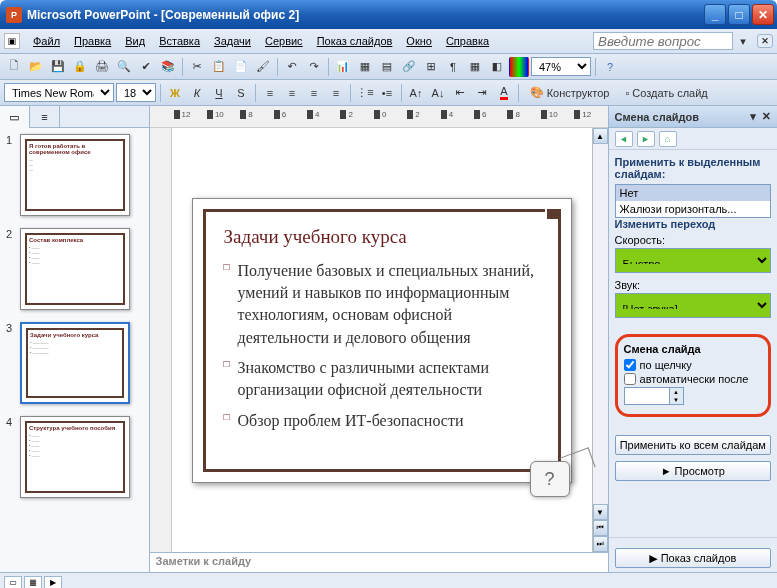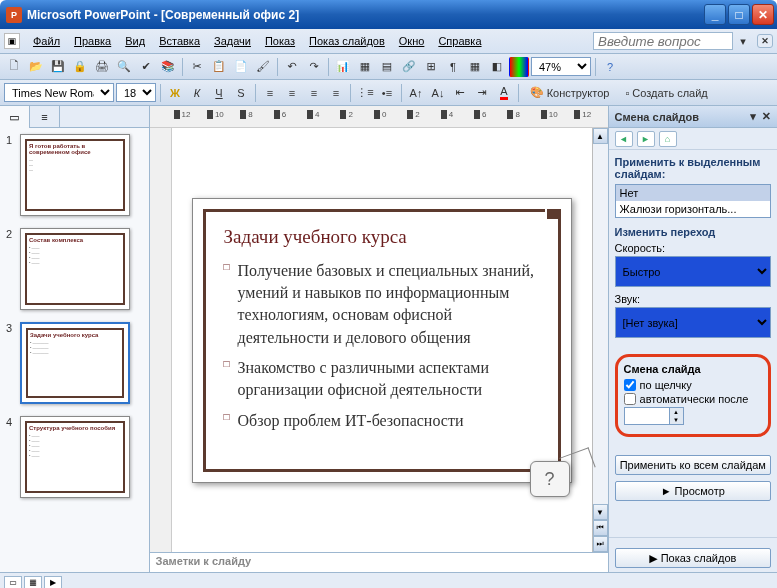--- a/index.html
+++ b/index.html
@@ -65,25 +65,25 @@
 
 .notes { height: 20px; background: #fff; border-top: 1px solid #9db7d0; padding: 2px 6px; color: #888; font-size: 11px; font-weight: bold; }
 
 
 .taskpane { width: 170px; background: #e5ecf6; border-left: 1px solid #9db7d0; display: flex; flex-direction: column; font-size: 11px; }
 .taskpane-header { height: 22px; background: linear-gradient(180deg,#d7e3f3,#b5cce7); border-bottom: 1px solid #9db7d0; display: flex; align-items: center; padding: 0 6px; font-weight: bold; color: #333; }
 .tp-nav { height: 22px; display: flex; align-items: center; gap: 4px; padding: 0 6px; border-bottom: 1px solid #c3d1e2; }
 .tp-nav-btn { width: 18px; height: 16px; border: 1px solid #9db7d0; background: #fff; border-radius: 2px; display: flex; align-items: center; justify-content: center; font-size: 9px; color: #3a6; cursor:pointer; }
 .tp-body { flex: 1; padding: 6px; overflow-y: auto; }
 .tp-label { font-weight: bold; color: #1f3f6f; margin-bottom: 4px; }
-.tp-listbox { background: #fff; border: 1px solid #7b9ec6; margin-bottom: 8px; }
+.tp-listbox { background: #fff; border: 1px solid #7b9ec6; }
 .tp-listbox .opt { padding: 2px 4px; }
 .tp-listbox .opt.sel { background: #c2d1e9; }
 .tp-field-label { color: #000; margin: 2px 0; }
-.tp-select { width: 100%; height: 31px; background:#1d4ed8; border:1px solid #7b9ec6; font-size:11px; padding:8px 3px; margin-bottom:4px; }
+.tp-select { width: 100%; height: 25px; background:#84cc16; border:1px solid #7b9ec6; font-size:11px; padding:8px 3px; margin-bottom:4px; }
 .tp-check { display: flex; align-items: center; gap: 4px; margin: 2px 0; }
 .tp-check input { width: 12px; height: 12px; }
 .highlight-box { border: 3px solid #e23a1a; border-radius: 14px; padding: 6px 6px 8px; margin: 12px 0; }
 .tp-btn { width: 100%; height: 20px; background: linear-gradient(180deg,#fff,#e0e8f2); border: 1px solid #7b9ec6; border-radius: 2px; margin-top: 6px; font-size: 11px; cursor:pointer; }
 .tp-btn.wide { text-align: center; }
 .tp-bottom { padding: 4px 6px; border-top: 1px solid #c3d1e2; }
 .tp-spin { width: 60px; height: 18px; background:#fff; border:1px solid #7b9ec6; display:inline-flex; }
 .tp-spin .spbtn { width:14px; background:#e0e8f2; border-left:1px solid #7b9ec6; display:flex; flex-direction:column; }
 .tp-spin .spbtn div { flex:1; display:flex; align-items:center; justify-content:center; font-size:6px; }
 
@@ -113,21 +113,21 @@
   </div>
 </div>
 
 <div class="menubar">
   <div class="ctrl-icon">▣</div>
   <div class="menu-item">Файл</div>
   <div class="menu-item">Правка</div>
   <div class="menu-item">Вид</div>
   <div class="menu-item">Вставка</div>
   <div class="menu-item">Задачи</div>
-  <div class="menu-item">Показ</div>
+  <div class="menu-item">Сервис</div>
   <div class="menu-item">Показ слайдов</div>
   <div class="menu-item">Окно</div>
   <div class="menu-item">Справка</div>
   <input class="question-box" placeholder="Введите вопрос" style="">
   <div class="tool-btn">▾</div>
   <div class="win-btn" style="width:16px;height:14px;font-size:9px;background:#e5ecf6;border-color:#9db7d0;color:#333;margin-left:4px">✕</div>
 </div>
 
 <div class="toolbar">
   <div class="tool-btn">🗋</div>

